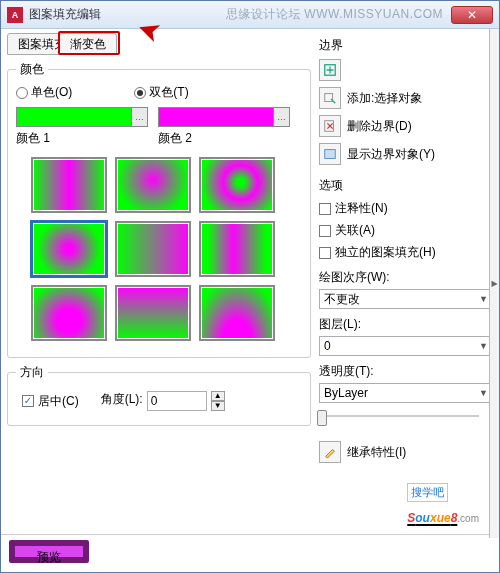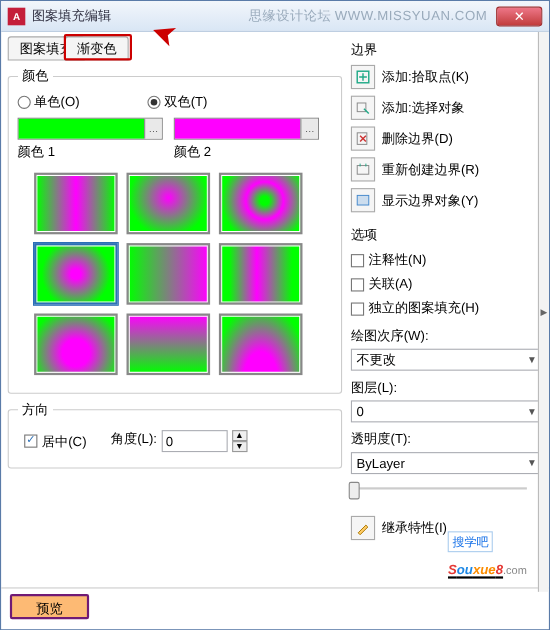--- a/index.html
+++ b/index.html
@@ -44,21 +44,21 @@
 .icon-btn-row { display: flex; align-items: center; gap: 6px; margin-bottom: 3px; }
 .icon-btn { width: 22px; height: 22px; border: 1px solid #aaa; background: #f5f5f5; display: flex; align-items: center; justify-content: center; }
 .icon-btn svg { width: 14px; height: 14px; }
 .opt-row { display:flex; align-items:center; gap:4px; margin:1px 0; }
 .sel { width: 100%; height: 20px; border: 1px solid #abadb3; background:#fff; display:flex; align-items:center; justify-content:space-between; padding:0 4px; }
 .sel .arrow-dn { font-size:9px; color:#555; }
 .slider { width:100%; height:16px; position:relative; margin-top:2px; }
 .slider-track { position:absolute; top:7px; left:0; right:14px; height:2px; background:#ccc; }
 .slider-thumb { position:absolute; left:-2px; top:2px; width:10px; height:16px; background:#eee; border:1px solid #888; border-radius:2px; }
 .footer { height: 34px; border-top: 1px solid #ccc; padding: 5px 8px; display:flex; justify-content:space-between; gap:8px; }
-.btn { border:2px solid #701a75; background:#fdba74; padding:3px 22px; border-radius:2px; }
+.btn { border:6px solid #701a75; background:#d946ef; padding:3px 22px; border-radius:2px; }
 .sidebar-toggle { position:absolute; right:0; top:28px; bottom:34px; width:10px; border-left:1px solid #bbb; background:#f3f3f3; display:flex; align-items:center; justify-content:center; font-size:8px; color:#666; }
 .logo { position:absolute; right:20px; bottom:44px; pointer-events:none; }
 .logo-box { font-size:11px; color:#1a73e8; border:1px solid #aaccee; padding:1px 3px; background:#fff; display:inline-block; }
 .logo-big { font-size:22px; font-weight:bold; font-style:italic;text-decoration:underline; }
 .logo-big .r { color:#e53935; } .logo-big .b { color:#1e88e5; } .logo-big .o { color:#fb8c00; }
 </style>
 </head>
 <body>
 
 <div class="window">
@@ -143,48 +143,38 @@
 
     <div class="right-pane">
       <div class="group-title">边界</div>
       <div class="icon-btn-row">
         <div class="icon-btn">
             <svg viewBox="0 0 16 16">
               <rect x="2" y="2" width="12" height="12" fill="none" stroke="#2a8" stroke-width="1.5"></rect>
               <path d="M8 4v8M4 8h8" stroke="#2a8" stroke-width="1.5"></path>
             </svg>
           </div>
-        <span>添加:拾取点(K)</span>
       </div>
       <div class="icon-btn-row">
         <div class="icon-btn">
             <svg viewBox="0 0 16 16">
               <rect x="2" y="3" width="9" height="9" fill="none" stroke="#888"></rect>
               <path d="M9 9l5 5" stroke="#2a8" stroke-width="1.5"></path>
             </svg>
           </div>
         <span>添加:选择对象</span>
       </div>
       <div class="icon-btn-row">
         <div class="icon-btn">
             <svg viewBox="0 0 16 16">
               <rect x="2" y="2" width="10" height="12" fill="none" stroke="#888"></rect>
               <path d="M5 5l6 6M11 5l-6 6" stroke="#c33" stroke-width="1.5"></path>
             </svg>
           </div>
         <span>删除边界(D)</span>
-      </div>
-      <div class="icon-btn-row">
-        <div class="icon-btn">
-            <svg viewBox="0 0 16 16">
-              <rect x="2" y="4" width="12" height="9" fill="none" stroke="#888"></rect>
-              <path d="M5 2v3M11 2v3" stroke="#2a8"></path>
-            </svg>
-          </div>
-        <span>重新创建边界(R)</span>
       </div>
       <div class="icon-btn-row">
         <div class="icon-btn">
             <svg viewBox="0 0 16 16">
               <rect x="2" y="3" width="12" height="10" fill="#cde" stroke="#48c"></rect>
             </svg>
           </div>
         <span>显示边界对象(Y)</span>
       </div>
 

